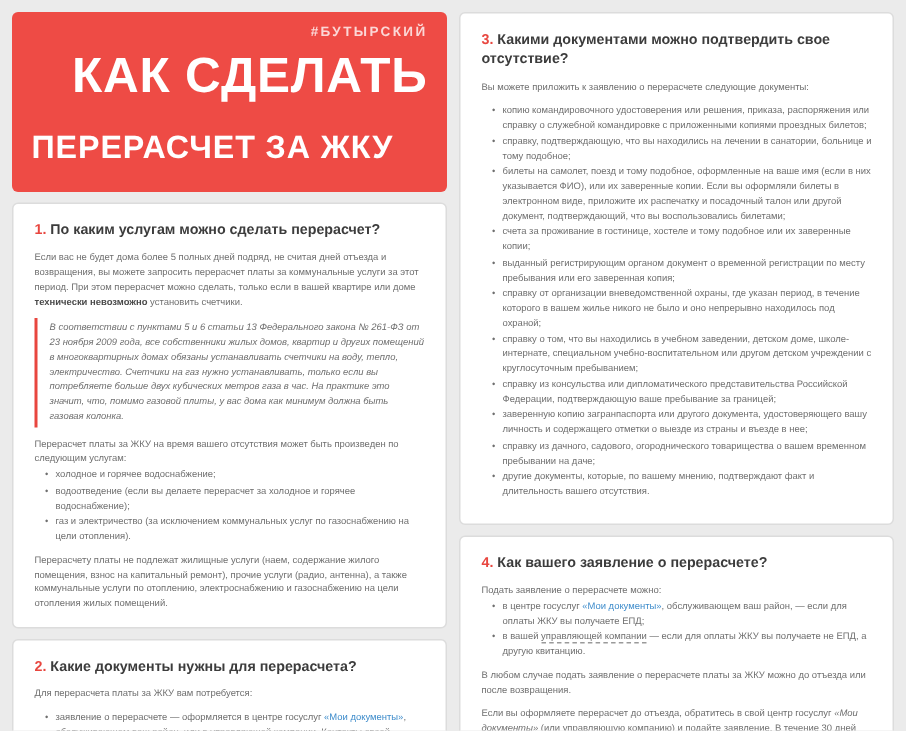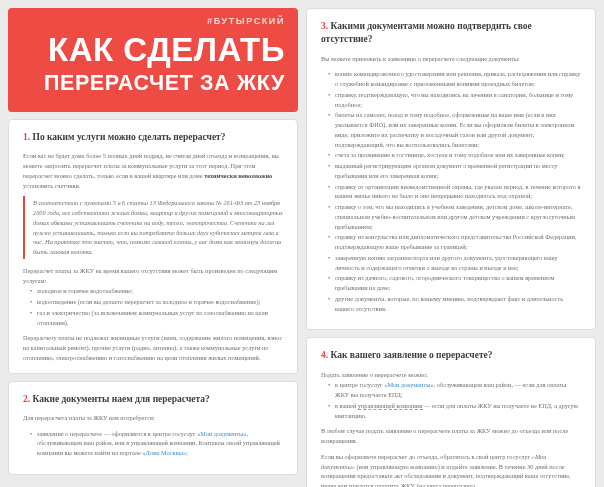--- a/index.html
+++ b/index.html
@@ -6,37 +6,37 @@
   body{
     width:604px;height:487px;
     background:#ebebeb;
     font-family:"Liberation Sans","DejaVu Sans",sans-serif;
     -webkit-font-smoothing:antialiased;
   }
   .wrap{display:flex;gap:8px;padding:8px;box-sizing:border-box;width:604px;}
   .col{width:290px;min-width:290px;display:flex;flex-direction:column;gap:7px;}
   .card{
     background:#ffffff;border:1px solid #dcdcdc;border-radius:4px;
-    padding:11px 14px 10px;box-sizing:border-box;font-family:Liberation Serif, serif;
+    padding:11px 14px 10px;box-sizing:border-box;
   }
   .hero{
     background:#ee4b45;border-radius:4px;color:#fff;
-    height:104px;box-sizing:border-box;padding:8px 13px 10px;
+    height:120px;box-sizing:border-box;padding:8px 13px 10px;
   }
   .hashtag{
     text-align:right;font-size:9px;font-weight:bold;
     letter-spacing:1.6px;color:rgba(255,255,255,0.78);
   }
   .hero-t1{
     text-align:right;font-size:33px;font-weight:800;
     letter-spacing:0.5px;margin-top:7px;line-height:1.05;
   }
   .hero-t2{
-    text-align:right;font-size:21.5px;font-weight:800;
-    letter-spacing:0.6px;margin-top:3px;
+    text-align:left;font-size:21.5px;font-weight:800;
+    letter-spacing:0.6px;margin-top:18px;
   }
   h2{
     font-size:9.5px;font-weight:700;color:#3c3c3c;
     margin:0 0 7px;line-height:1.4;
   }
   h2 .num{color:#e8463f;}
   p{font-size:6.3px;color:#6f6f6f;line-height:1.55;margin:0 0 6px;}
   p:last-child{margin-bottom:0;}
   ul{margin:0 0 6px;padding:0 0 0 14px;list-style:none;}
   li{
@@ -61,34 +61,34 @@
 
   <div class="col">
 
     <div class="hero">
       <div class="hashtag">#БУТЫРСКИЙ</div>
       <div class="hero-t1">КАК СДЕЛАТЬ</div>
       <div class="hero-t2">ПЕРЕРАСЧЕТ ЗА ЖКУ</div>
     </div>
 
     <div class="card">
-      <h2><span class="num">1.</span><span> По каким услуги можно сделать перерасчет?</span></h2>
+      <h2><span class="num">1.</span><span> По каким услугам можно сделать перерасчет?</span></h2>
       <p><span>Если вас не будет дома более 5 полных дней подряд, не считая дней отъезда и возвращения, вы можете запросить перерасчет платы за коммунальные услуги за этот период. При этом перерасчет можно сделать, только если в вашей квартире или доме </span><span class="bold">технически невозможно</span><span> установить счетчики.</span></p>
       <blockquote>В соответствии с пунктами 5 и 6 статьи 13 Федерального закона № 261-ФЗ от 23 ноября 2009 года, все собственники жилых домов, квартир и других помещений в многоквартирных домах обязаны устанавливать счетчики на воду, тепло, электричество. Счетчики на газ нужно устанавливать, только если вы потребляете больше двух кубических метров газа в час. На практике это значит, что, помимо газовой плиты, у вас дома как минимум должна быть газовая колонка.</blockquote>
       <p style="margin-bottom:1px;">Перерасчет платы за ЖКУ на время вашего отсутствия может быть произведен по следующим услугам:</p>
       <ul>
         <li>холодное и горячее водоснабжение;</li>
         <li>водоотведение (если вы делаете перерасчет за холодное и горячее водоснабжение);</li>
         <li>газ и электричество (за исключением коммунальных услуг по газоснабжению на цели отопления).</li>
       </ul>
       <p>Перерасчету платы не подлежат жилищные услуги (наем, содержание жилого помещения, взнос на капитальный ремонт), прочие услуги (радио, антенна), а также коммунальные услуги по отоплению, электроснабжению и газоснабжению на цели отопления жилых помещений.</p>
     </div>
 
     <div class="card">
-      <h2><span class="num">2.</span><span> Какие документы наем для перерасчета?</span></h2>
+      <h2><span class="num">2.</span><span> Какие документы нужны для перерасчета?</span></h2>
       <p>Для перерасчета платы за ЖКУ вам потребуется:</p>
       <ul>
         <li><span>заявление о перерасчете — оформляется в центре госуслуг </span><span class="link">«Мои документы»</span><span>, обслуживающем ваш район, или в управляющей компании. Контакты своей управляющей компании вы можете найти на портале </span><span class="link">«Дома Москвы»</span><span>;</span></li>
 
       </ul>
     </div>
 
   </div>
 
   <div class="col">

